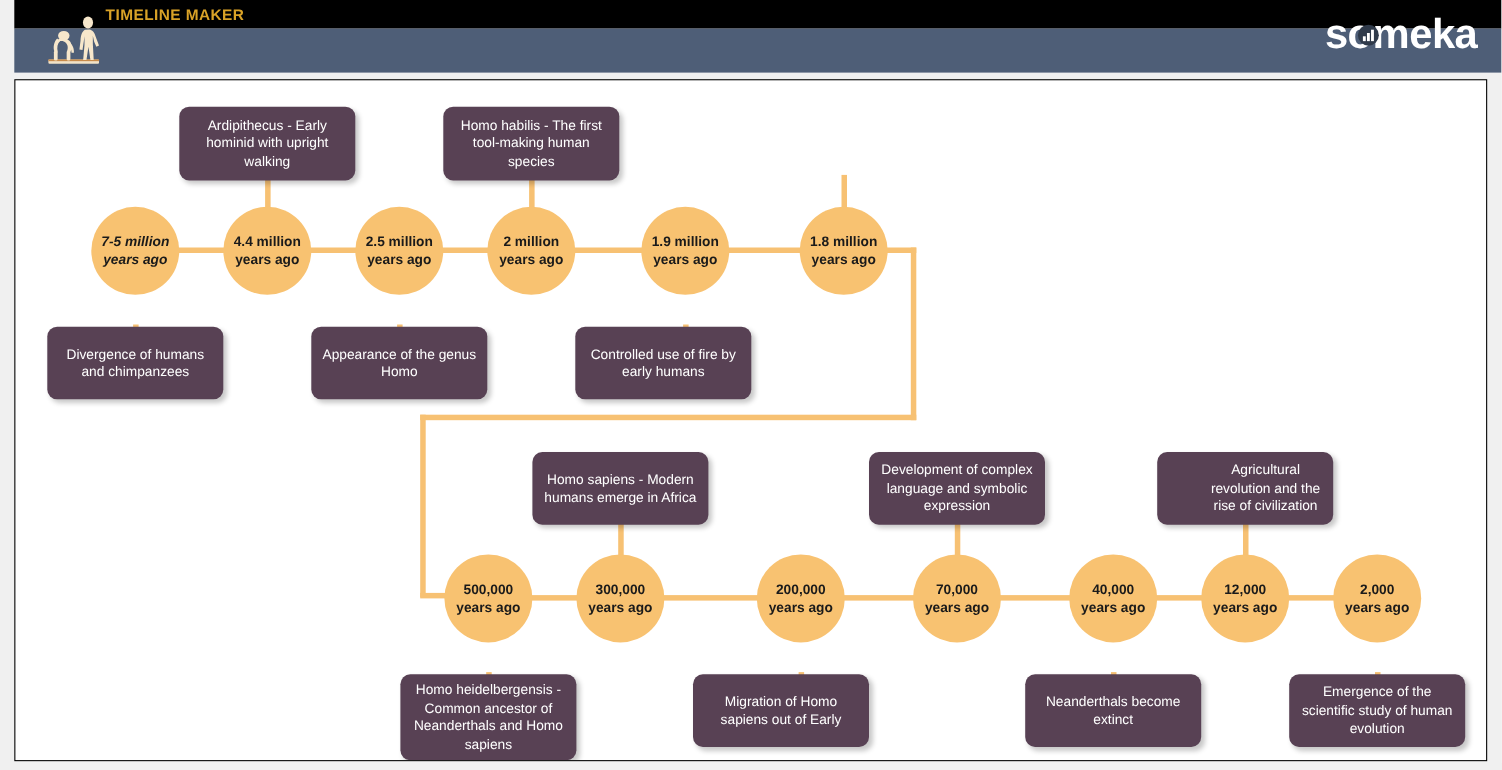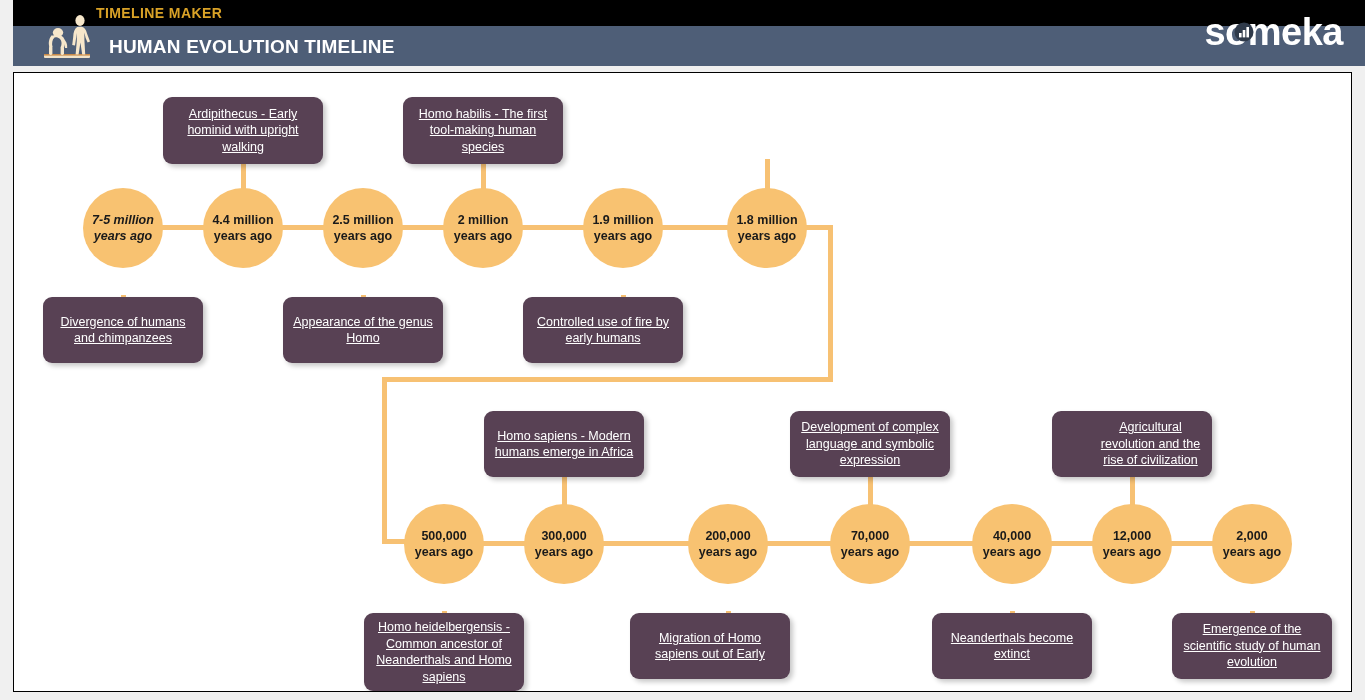--- a/index.html
+++ b/index.html
@@ -154,21 +154,21 @@
     font-size: 12.5px;
     line-height: 16.5px;
     text-align: center;
     display: flex;
     align-items: center;
     justify-content: center;
     padding: 6px 7px;
     box-shadow: 3px 3px 5px rgba(0,0,0,0.22);
     z-index: 5;
   }
-  .box span { display: block; width: 100%; text-decoration: underline; }
+  .box span { display: block; width: 100%; }
 </style>
 </head>
 <body>
 
 <div id="app">
 
   <div class="header">
     <div class="header-black"></div>
     <div class="header-slate"></div>
 
@@ -186,21 +186,20 @@
         <path d="M25.5 32 C28 33.5 29.5 37 29.2 41 L27 41 C27 38 26 34.8 24.4 33.4 Z"></path>
       </g>
 
       <g fill="#f7e7cb">
         <ellipse cx="42" cy="13.5" rx="4.6" ry="5.4"></ellipse>
         <path d="M39.2 20 C36.6 21.5 35.4 25 35.2 30 L34.2 38 L37 38.4 L38.2 30.5 L38.8 26 L38.8 34 L37.6 47.6 L40.6 47.6 L42.4 35.5 L44.2 47.6 L47.2 47.6 L46.4 33 L46.4 25.5 L47.6 31 L49.6 35.5 L52 34.4 L49 26.5 C48 22 45.6 20.2 43.4 19.8 Z"></path>
       </g>
     </svg>
 
     <div class="header-kicker">TIMELINE MAKER</div>
-    <div class="header-title">HUMAN EVOLUTION TIMELINE</div>
 
     <div class="someka-logo">
       <div class="someka-text">someka</div>
       <svg class="someka-o-icon" viewBox="0 0 20 20">
         <circle cx="10" cy="10" r="9.5" fill="#2f3a4a"></circle>
         <rect x="5" y="11" width="2.6" height="4.4" fill="#ffffff"></rect>
         <rect x="8.7" y="8" width="2.6" height="7.4" fill="#ffffff"></rect>
         <rect x="12.4" y="5" width="2.6" height="10.4" fill="#ffffff"></rect>
       </svg>
     </div>

